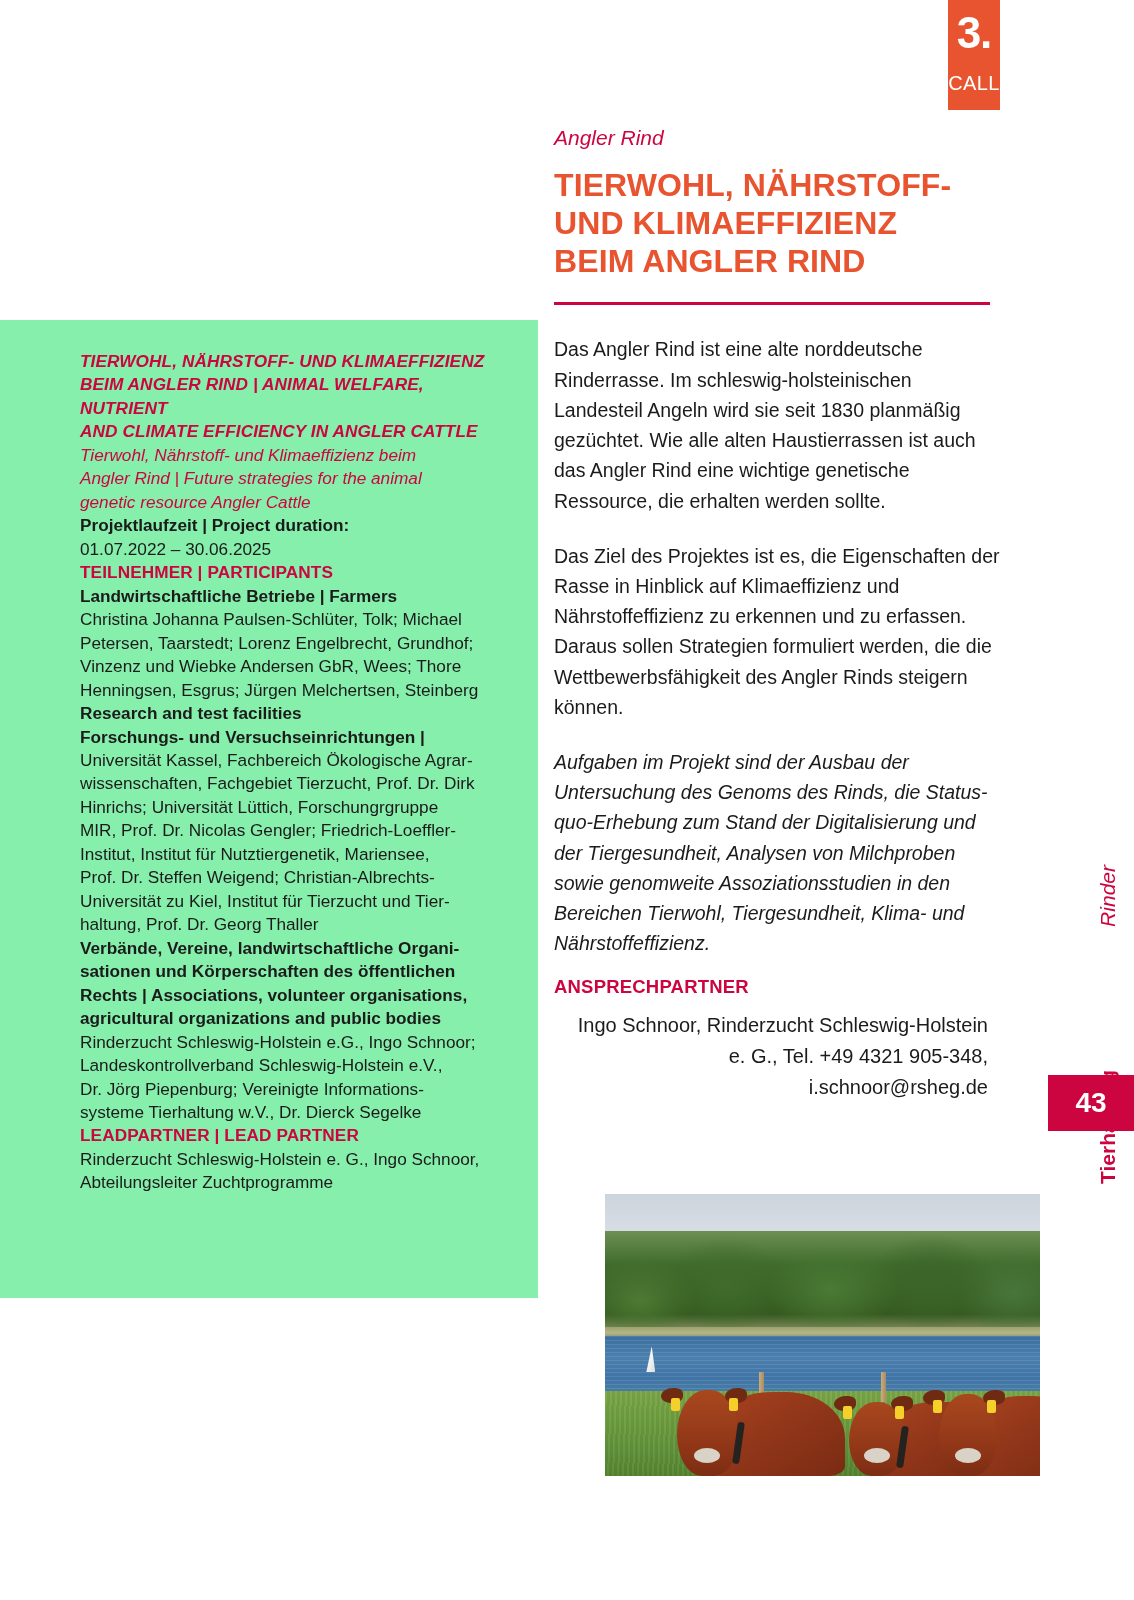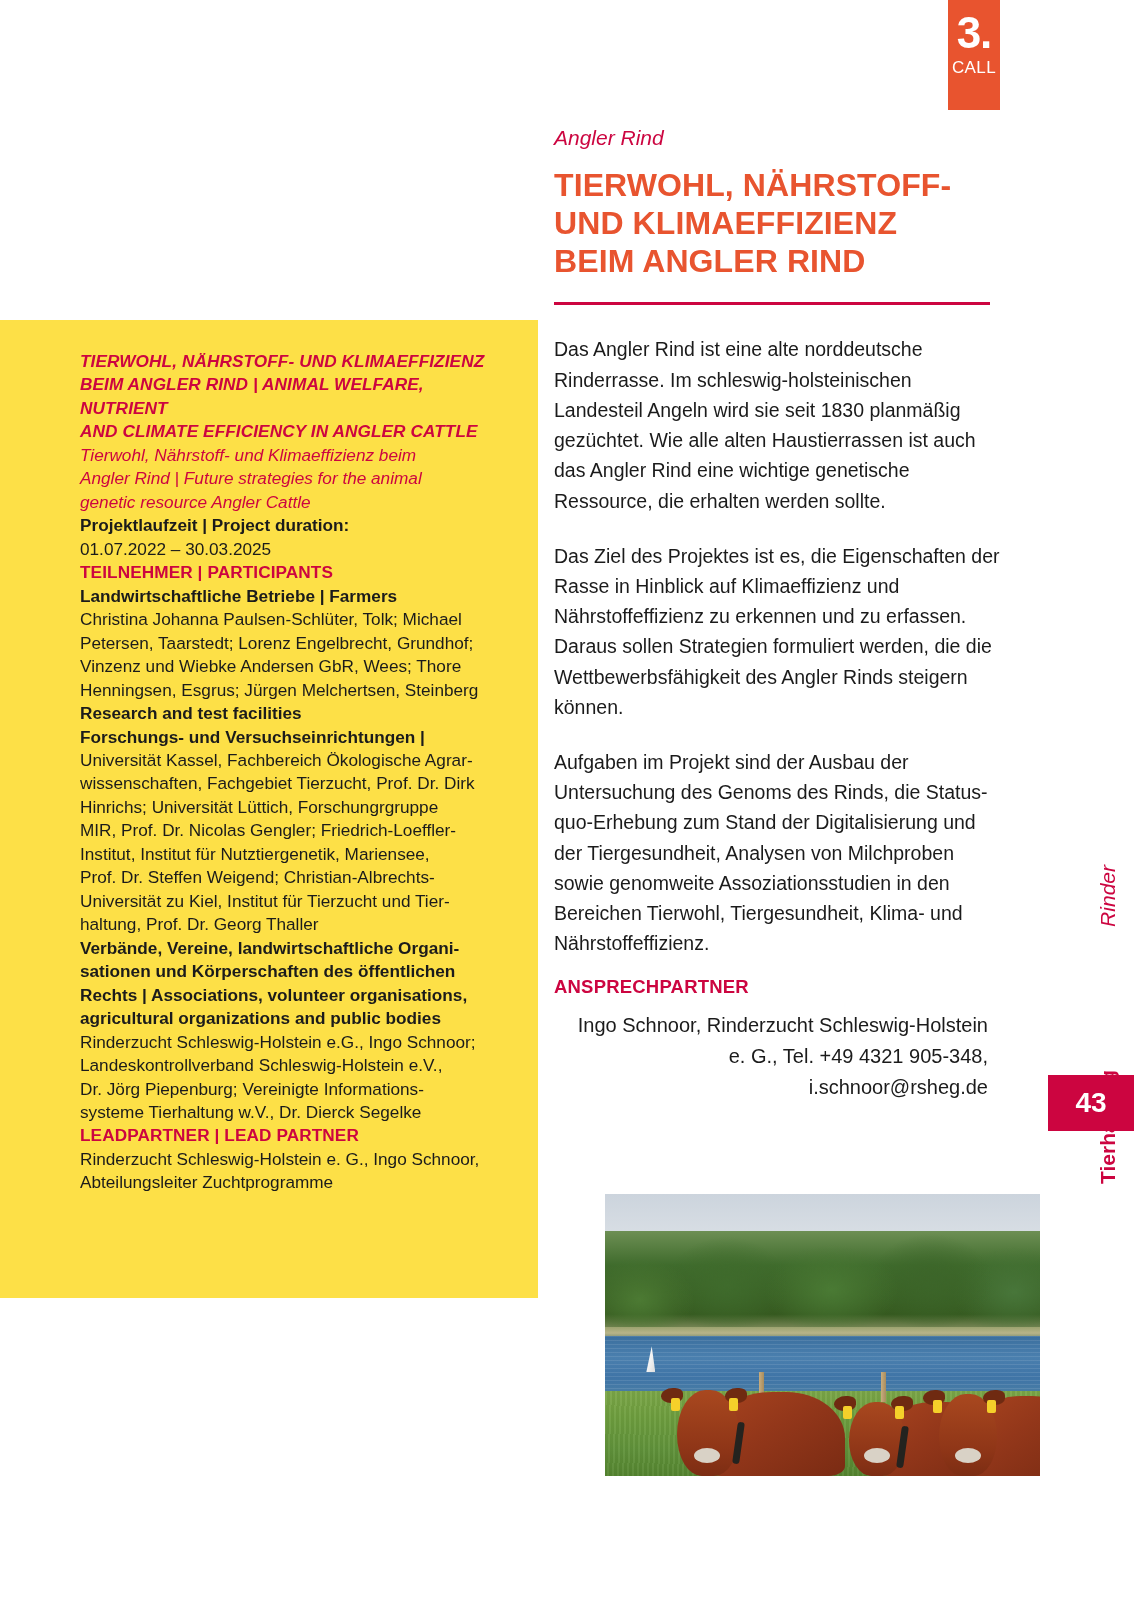--- a/index.html
+++ b/index.html
@@ -32,24 +32,24 @@
     padding-top: 12px;
     box-sizing: border-box;
   }
   .call-badge .call-num {
     font-size: 44px;
     font-weight: bold;
     line-height: 0.95;
     letter-spacing: -1px;
   }
   .call-badge .call-word {
-    font-size: 17px;
+    font-size: 20px;
     font-weight: normal;
     letter-spacing: 0.4px;
-    margin-top: 4px;
+    margin-top: 18px;
   }
 
   
   .right-col {
     position: absolute;
     left: 554px;
     top: 125px;
     width: 446px;
   }
   .eyebrow {
@@ -72,21 +72,21 @@
     height: 3px;
     background: #cc0540;
     margin-bottom: 29px;
   }
   .body-text p {
     color: #1b1b1b;
     font-size: 19.5px;
     line-height: 1.55;
     margin: 0 0 25px 0;
   }
-  .body-text p:last-child { margin-bottom: 17px; }
+  .body-text p:last-child { margin-bottom: 17px; font-style: italic; }
   .contact-head {
     color: #cc0540;
     font-weight: bold;
     font-size: 18.5px;
     letter-spacing: 0.2px;
     margin: 16px 0 3px 0;
   }
   .contact-body {
     color: #1b1b1b;
     font-size: 20px;
@@ -95,21 +95,21 @@
     text-align: right;
   }
 
   
   .info-box {
     position: absolute;
     left: 0;
     top: 320px;
     width: 538px;
     height: 978px;
-    background: #fde047;
+    background: #86efac;
     box-sizing: border-box;
     padding: 30px 40px 20px 80px;
   }
   .info-box .ln {
     font-size: 17.2px;
     line-height: 1.365;
     color: #1b1b1b;
   }
   .ln.t-crimson-bi {
     color: #cc0540;
@@ -297,21 +297,21 @@
 
 <div class="info-box">
   <div>
       <div class="ln t-crimson-bi">TIERWOHL, NÄHRSTOFF- UND KLIMAEFFIZIENZ</div>
       <div class="ln t-crimson-bi">BEIM ANGLER RIND | ANIMAL WELFARE, NUTRIENT</div>
       <div class="ln t-crimson-bi">AND CLIMATE EFFICIENCY IN ANGLER CATTLE</div>
       <div class="ln t-crimson-i">Tierwohl, Nährstoff- und Klimaeffizienz beim</div>
       <div class="ln t-crimson-i">Angler Rind | Future strategies for the animal</div>
       <div class="ln t-crimson-i">genetic resource Angler Cattle</div>
       <div class="ln t-bold">Projektlaufzeit | Project duration:</div>
-      <div class="ln t-plain">01.07.2022 – 30.03.2025</div>
+      <div class="ln t-plain">01.07.2022 – 30.06.2025</div>
       <div class="ln t-crimson-b">TEILNEHMER | PARTICIPANTS</div>
       <div class="ln t-bold">Landwirtschaftliche Betriebe | Farmers</div>
       <div class="ln t-plain">Christina Johanna Paulsen-Schlüter, Tolk; Michael</div>
       <div class="ln t-plain">Petersen, Taarstedt; Lorenz Engelbrecht, Grundhof;</div>
       <div class="ln t-plain">Vinzenz und Wiebke Andersen GbR, Wees; Thore</div>
       <div class="ln t-plain">Henningsen, Esgrus; Jürgen Melchertsen, Steinberg</div>
       <div class="ln t-bold">Research and test facilities</div>
       <div class="ln t-bold">Forschungs- und Versuchseinrichtungen |</div>
       <div class="ln t-plain">Universität Kassel, Fachbereich Ökologische Agrar-</div>
       <div class="ln t-plain">wissenschaften, Fachgebiet Tierzucht, Prof. Dr. Dirk</div>

